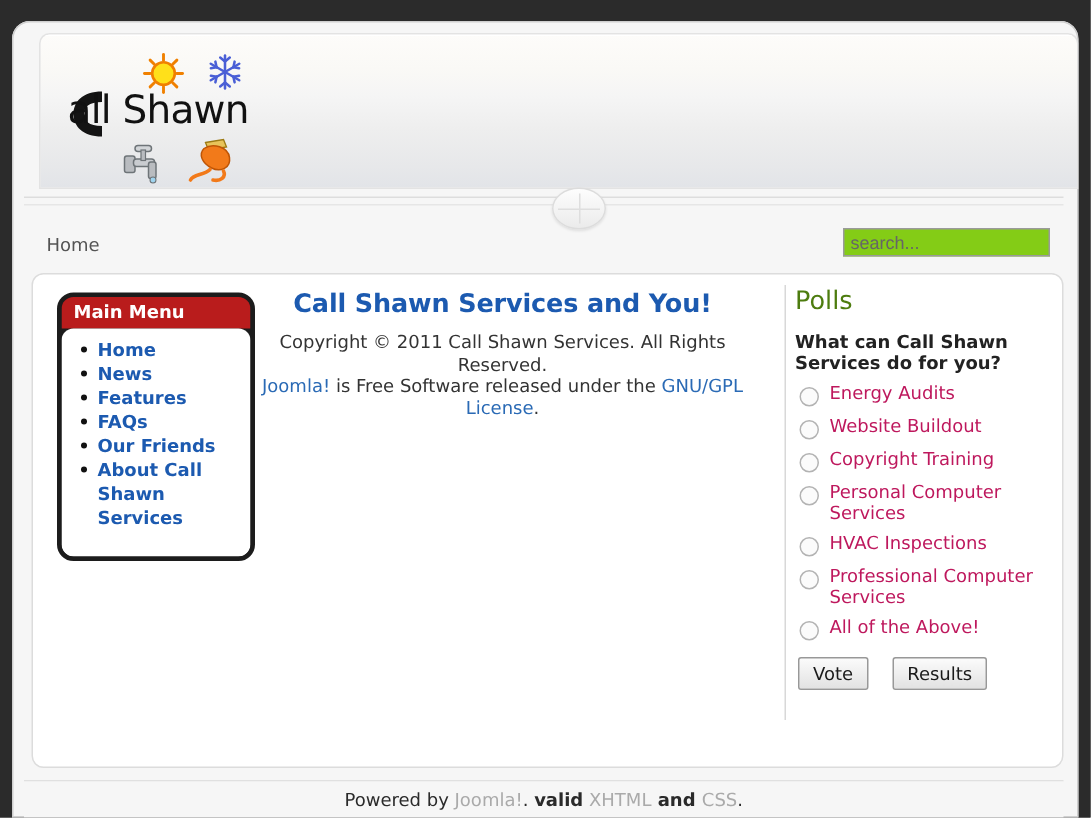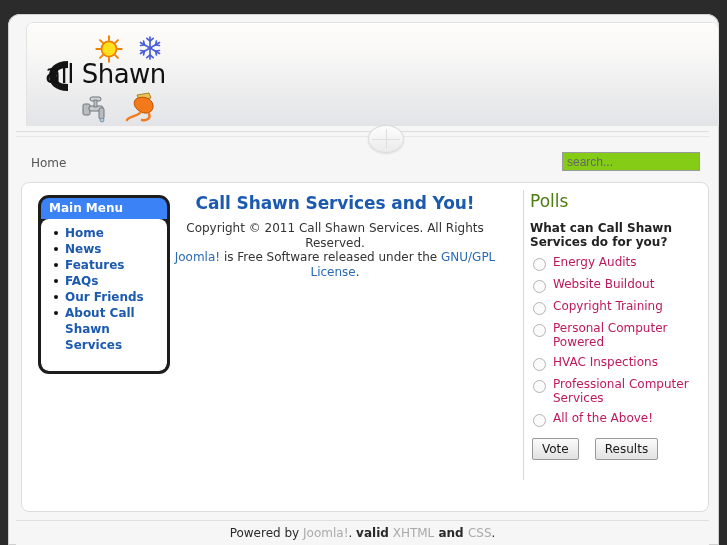--- a/index.html
+++ b/index.html
@@ -222,21 +222,21 @@
     box-sizing: border-box;
     overflow: hidden;
   }
   #main-menu-title {
     height: 21px;
     line-height: 21px;
     color: #ffffff;
     font-size: 12px;
     font-weight: bold;
     padding-left: 8px;
-    background: #3b82f6;
+    background: #b91c1c;
   }
   #main-menu-body {
     background: #ffffff;
     border-radius: 8px;
     padding: 6px 0 18px 0;
   }
   #main-menu-list {
     list-style: none;
     margin: 0;
     padding: 0 0 0 24px;
@@ -497,21 +497,21 @@
           <li class="poll-option">
             <span class="poll-radio"></span>
             <span class="poll-label">Website Buildout</span>
           </li>
           <li class="poll-option">
             <span class="poll-radio"></span>
             <span class="poll-label">Copyright Training</span>
           </li>
           <li class="poll-option">
             <span class="poll-radio"></span>
-            <span class="poll-label">Personal Computer Powered</span>
+            <span class="poll-label">Personal Computer Services</span>
           </li>
           <li class="poll-option">
             <span class="poll-radio"></span>
             <span class="poll-label">HVAC Inspections</span>
           </li>
           <li class="poll-option">
             <span class="poll-radio"></span>
             <span class="poll-label">Professional Computer Services</span>
           </li>
           <li class="poll-option">

